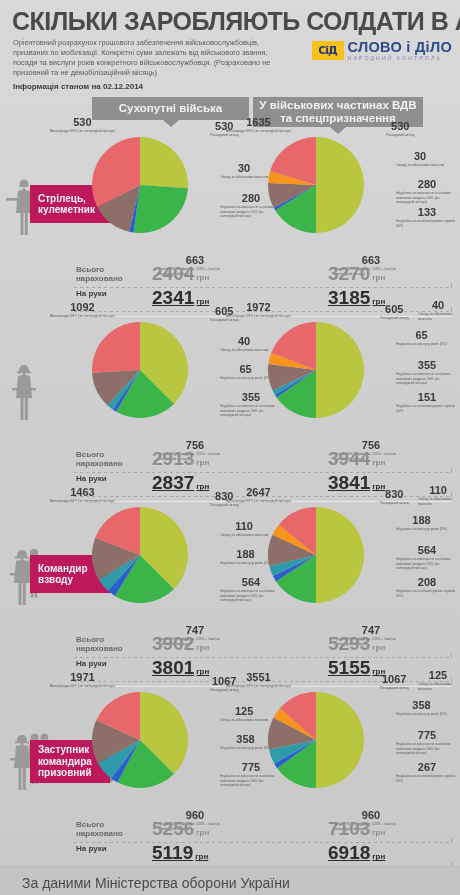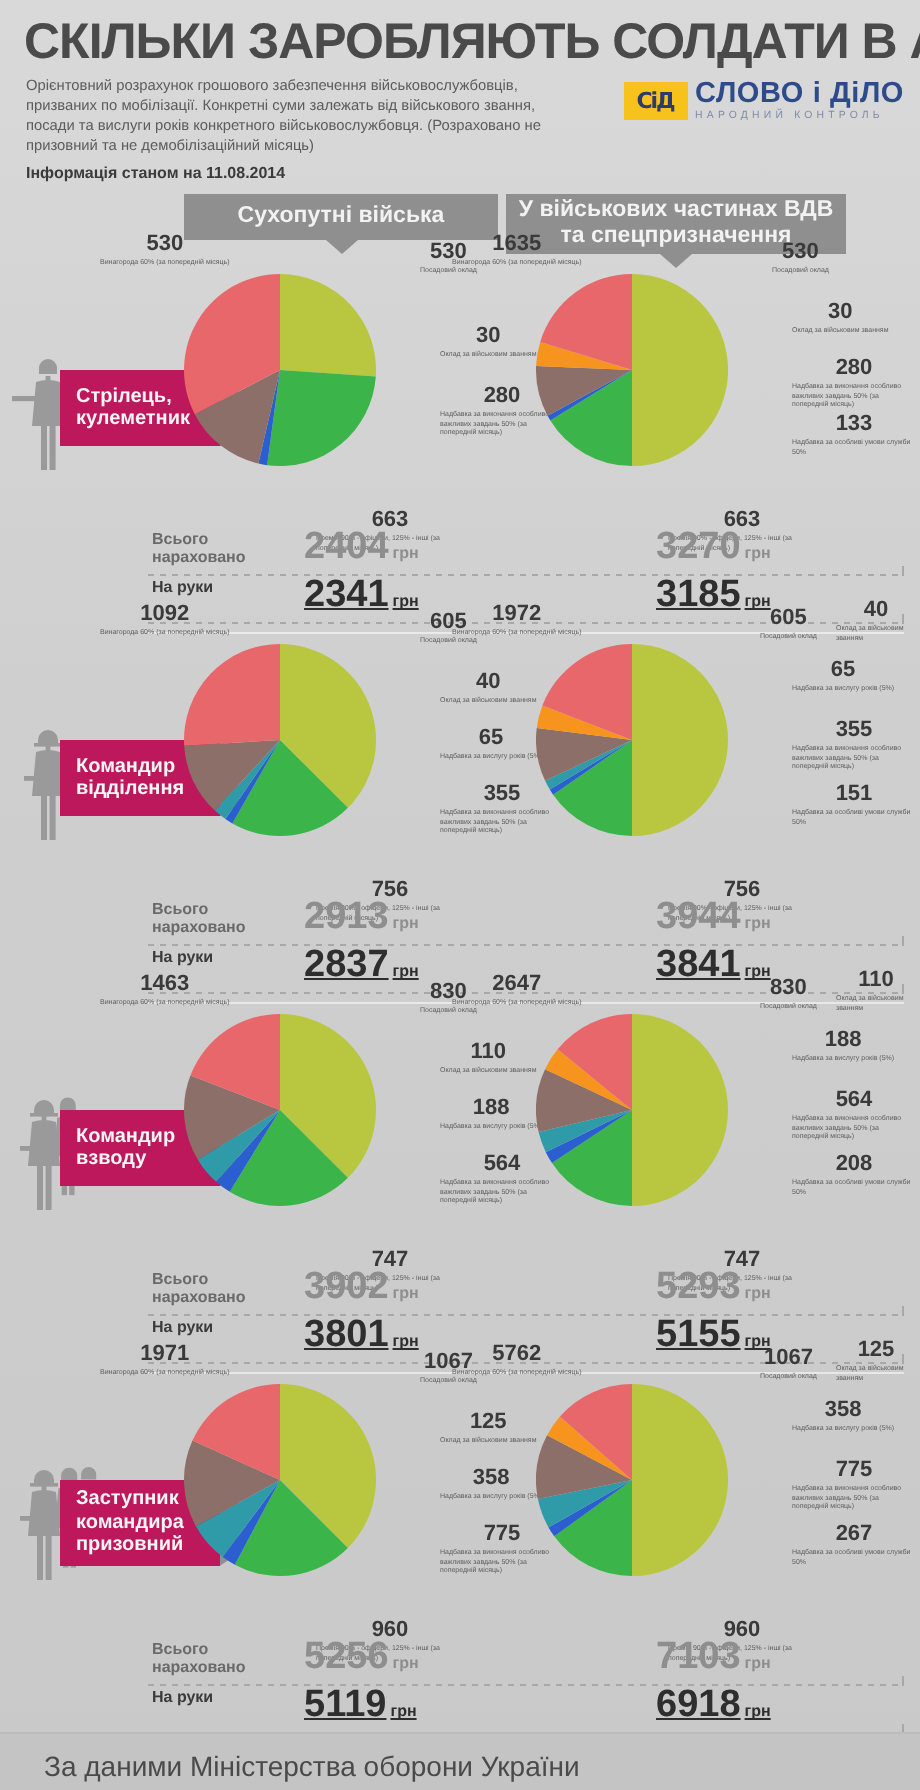--- a/index.html
+++ b/index.html
@@ -131,21 +131,21 @@
   }
 </style>
 </head>
 <body>
 
 <div class="page">
 
   <div class="header">
     <div class="title">СКІЛЬКИ ЗАРОБЛЯЮТЬ СОЛДАТИ В АТО</div>
     <div class="intro">Орієнтовний розрахунок грошового забезпечення військовослужбовців, призваних по мобілізації. Конкретні суми залежать від військового звання, посади та вислуги років конкретного військовослужбовця. (Розраховано не призовний та не демобілізаційний місяць)</div>
-    <div class="asof">Інформація станом на 11.08.2014</div>
+    <div class="asof">Інформація станом на 02.12.2014</div>
   </div>
 
   <div class="logo">
     <div class="logo-mark">СіД</div>
     <div class="logo-txt">
       <div class="logo-main">СЛОВО і ДіЛО</div>
       <div class="logo-sub">НАРОДНИЙ КОНТРОЛЬ</div>
     </div>
   </div>
 
@@ -260,21 +260,20 @@
       <g transform="translate(0,0) scale(1) translate(0,0)">
       <path d="M15 14 h10 v-2 a5 5 0 0 0 -10 0 z" fill="#9a9a9a"></path>
                 <rect x="13" y="13.5" width="14" height="1.8" fill="#9a9a9a"></rect>
       <rect x="18.8" y="15" width="2.4" height="3" fill="#9a9a9a"></rect>
       <path d="M14 18 q6 -2 12 0 l2 22 h-16 z" fill="#9a9a9a"></path>
       <rect x="16.5" y="40" width="3" height="22" fill="#9a9a9a"></rect>
       <rect x="20.8" y="40" width="3" height="22" fill="#9a9a9a"></rect>
     </g>
       <rect x="8" y="30" width="24" height="2.4" fill="#9a9a9a"></rect>
     </svg></div>
-      <div class="role-banner">Командир відділення</div>
     </div>
     <div class="chart-wrap chart-l" style="width:190px;height:120px;">
           <div class="pie" style="width:96px;height:96px;">
             <svg width="96" height="96" viewBox="0 0 96 96">
               <path d="M48 48 L48.00 0.00 A48 48 0 0 1 81.97 81.91 Z" fill="#b9c63f" stroke="none"></path>
               <path d="M48 48 L81.97 81.91 A48 48 0 0 1 24.20 89.69 Z" fill="#3bb54a" stroke="none"></path>
               <path d="M48 48 L24.20 89.69 A48 48 0 0 1 20.70 87.48 Z" fill="#2b5fd0" stroke="none"></path>
               <path d="M48 48 L20.70 87.48 A48 48 0 0 1 15.45 83.28 Z" fill="#2f9aa8" stroke="none"></path>
               <path d="M48 48 L15.45 83.28 A48 48 0 0 1 0.09 50.87 Z" fill="#8c6f68" stroke="none"></path>
               <path d="M48 48 L0.09 50.87 A48 48 0 0 1 48.00 0.00 Z" fill="#e8676b" stroke="none"></path>
@@ -548,21 +547,21 @@
               <path d="M48 48 L48.00 0.00 A48 48 0 0 1 48.02 96.00 Z" fill="#b9c63f" stroke="none"></path>
               <path d="M48 48 L48.02 96.00 A48 48 0 0 1 9.14 76.18 Z" fill="#3bb54a" stroke="none"></path>
               <path d="M48 48 L9.14 76.18 A48 48 0 0 1 6.27 71.72 Z" fill="#2b5fd0" stroke="none"></path>
               <path d="M48 48 L6.27 71.72 A48 48 0 0 1 0.96 57.54 Z" fill="#2f9aa8" stroke="none"></path>
               <path d="M48 48 L0.96 57.54 A48 48 0 0 1 5.54 25.60 Z" fill="#8c6f68" stroke="none"></path>
               <path d="M48 48 L5.54 25.60 A48 48 0 0 1 11.96 16.29 Z" fill="#f7941e" stroke="none"></path>
               <path d="M48 48 L11.96 16.29 A48 48 0 0 1 48.00 0.00 Z" fill="#e8676b" stroke="none"></path>
             </svg>
           </div>
           <div class="lbl ralign" style="left:-42px;top:-20px;">
-        <span class="v">5762</span>
+        <span class="v">3551</span>
         <span class="d">Винагорода 60% (за попередній місяць)</span>
       </div>
           <div class="lbl" style="left:112px;top:-18px;">
         <span class="v">1067</span>
         <span class="d">Посадовий оклад</span>
       </div>
           <div class="lbl" style="left:150px;top:-22px;">
         <span class="v">125</span>
         <span class="d">Оклад за військовим званням</span>
       </div>

